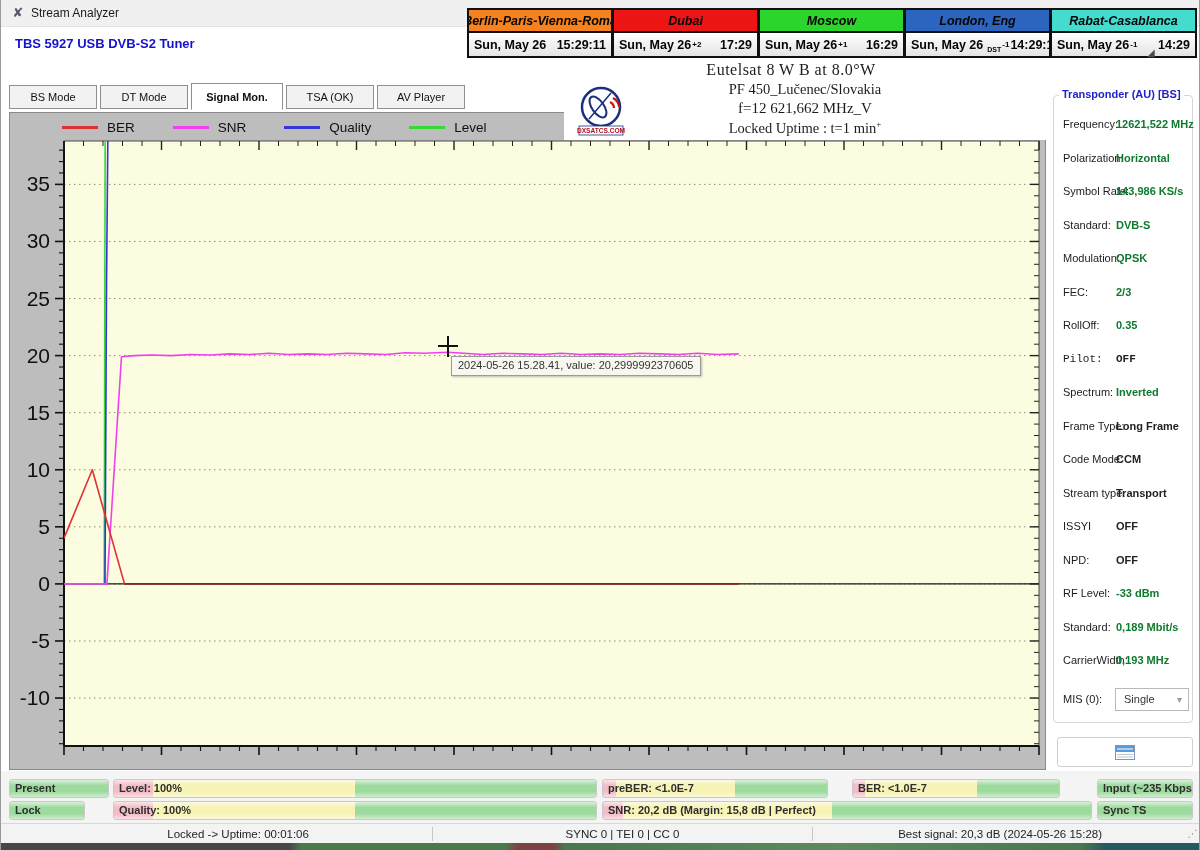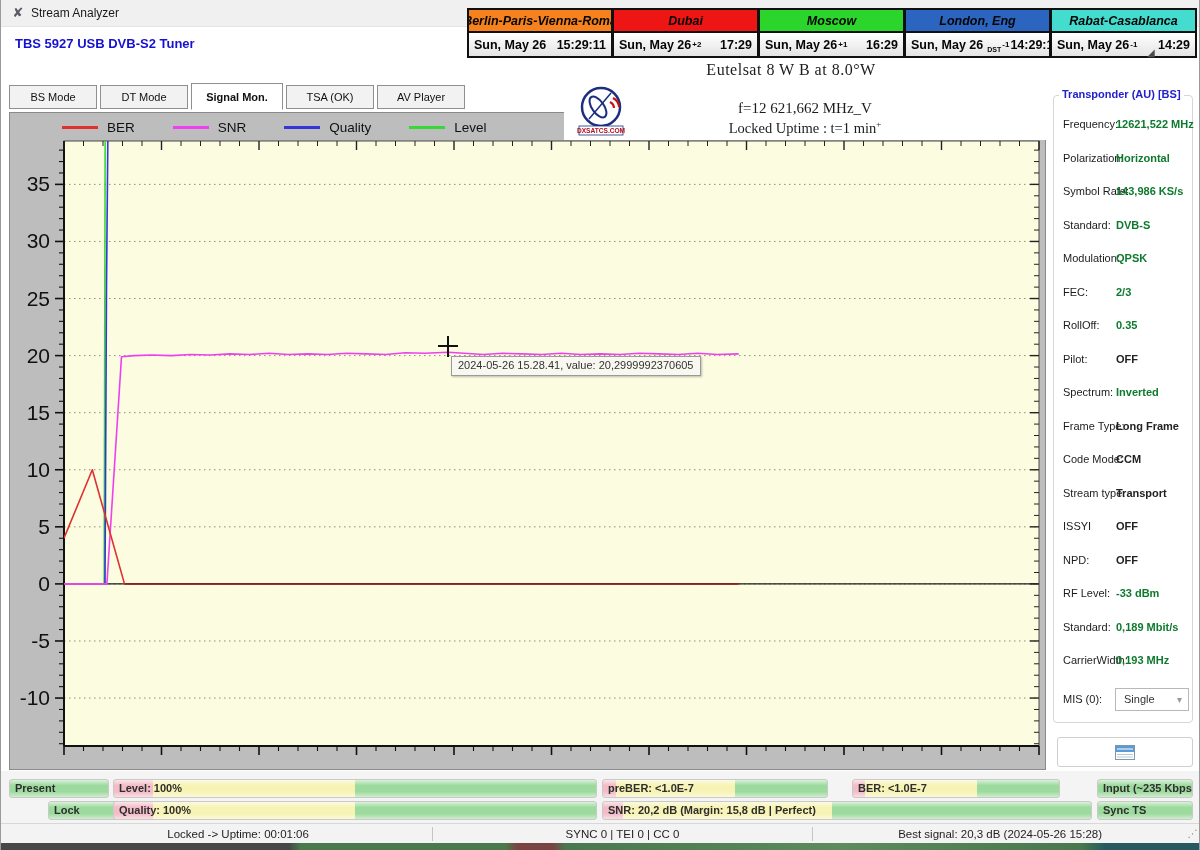--- a/index.html
+++ b/index.html
@@ -156,20 +156,21 @@
     <svg class="abs" id="logo" viewBox="0 0 52 51">
       <rect x="0" y="0" width="52" height="51" fill="#ffffff"></rect>
       <circle cx="26" cy="22" r="19" fill="#ffffff" stroke="#1b2f7e" stroke-width="2.5"></circle>
       <ellipse cx="23" cy="22" rx="6" ry="12" fill="none" stroke="#1b2f7e" stroke-width="2" transform="rotate(-35 23 22)"></ellipse>
       <line x1="14" y1="34" x2="36" y2="8" stroke="#1b2f7e" stroke-width="1.5"></line>
       <path d="M35 17 a7 7 0 0 1 4 6" fill="none" stroke="#cc1111" stroke-width="2.2"></path>
       <path d="M38 13 a11 11 0 0 1 6 9" fill="none" stroke="#cc1111" stroke-width="2.2"></path>
       <rect x="4" y="41" width="44" height="9" fill="#ffffff" stroke="#1b2f7e" stroke-width="0.8"></rect>
       <text x="26" y="48" text-anchor="middle" font-size="6.6" font-weight="bold" fill="#b01020" font-family="Liberation Sans, sans-serif">DXSATCS.COM</text>
     </svg>
+    <div class="cline" id="c1">PF 450_Lučenec/Slovakia</div>
     <div class="cline" id="c2">f=12 621,662 MHz_V</div>
     <div class="cline" id="c3"><span>Locked Uptime : t=1 min</span><sup>+</sup></div>
   </div>
 
   <div class="abs" id="tabs">
       <div class="tab">BS Mode</div>
       <div class="tab">DT Mode</div>
       <div class="tab active">Signal Mon.</div>
       <div class="tab">TSA (OK)</div>
       <div class="tab">AV Player</div>
@@ -463,21 +464,21 @@
       <line x1="2" y1="12" x2="18" y2="12" stroke="#b9c6d2" stroke-width="1"></line>
     </svg>
   </div>
 
   <div class="abs" id="bars-bg"></div>
   <div class="bar" style="left:8px;top:779px;width:100px;--p1:0%;--p2:0%;"><span>Present</span></div>
   <div class="bar" style="left:112px;top:779px;width:484px;--p1:8%;--p2:50%;"><span>Level: 100%</span></div>
   <div class="bar" style="left:601px;top:779px;width:226px;--p1:6%;--p2:59%;"><span>preBER: &lt;1.0E-7</span></div>
   <div class="bar" style="left:851px;top:779px;width:208px;--p1:6%;--p2:60%;"><span>BER: &lt;1.0E-7</span></div>
   <div class="bar" style="left:1096px;top:779px;width:96px;--p1:0%;--p2:0%;"><span>Input (~235 Kbps)</span></div>
-  <div class="bar" style="left:8px;top:801px;width:76px;margin-left:39px;--p1:0%;--p2:0%;"><span>Lock</span></div>
+  <div class="bar" style="left:8px;top:801px;width:76px;--p1:0%;--p2:0%;"><span>Lock</span></div>
   <div class="bar" style="left:112px;top:801px;width:484px;--p1:8%;--p2:50%;"><span>Quality: 100%</span></div>
   <div class="bar" style="left:601px;top:801px;width:490px;--p1:4%;--p2:47%;"><span>SNR: 20,2 dB (Margin: 15,8 dB | Perfect)</span></div>
   <div class="bar" style="left:1096px;top:801px;width:96px;--p1:0%;--p2:0%;"><span>Sync TS</span></div>
 
   <div class="abs" id="statusbar">
     <div class="sb-sec" style="width:402px">Locked -&gt; Uptime: 00:01:06</div>
     <div class="sb-sep"></div>
     <div class="sb-sec" style="width:392px">SYNC 0 | TEI 0 | CC 0</div>
     <div class="sb-sep"></div>
     <div class="sb-sec" style="width:388px">Best signal: 20,3 dB (2024-05-26 15:28)</div>
@@ -485,21 +486,21 @@
   </div>
 
   <div class="abs" id="taskbar-sliver"></div>
 <div class="tp-row" style="top: 118px;"><span class="tp-label">Frequency:</span><span class="tp-value" style="color: rgb(14, 122, 46);">12621,522 MHz</span></div>
     <div class="tp-row" style="top: 151.5px;"><span class="tp-label">Polarization:</span><span class="tp-value" style="color: rgb(14, 122, 46);">Horizontal</span></div>
     <div class="tp-row" style="top: 185px;"><span class="tp-label">Symbol Rate:</span><span class="tp-value" style="color: rgb(14, 122, 46); text-align: center;">143,986 KS/s</span></div>
     <div class="tp-row" style="top: 218.5px;"><span class="tp-label">Standard:</span><span class="tp-value" style="color: rgb(14, 122, 46);">DVB-S</span></div>
     <div class="tp-row" style="top: 252px;"><span class="tp-label">Modulation:</span><span class="tp-value" style="color: rgb(14, 122, 46);">QPSK</span></div>
     <div class="tp-row" style="top: 285.5px;"><span class="tp-label">FEC:</span><span class="tp-value" style="color: rgb(14, 122, 46);">2/3</span></div>
     <div class="tp-row" style="top: 319px;"><span class="tp-label">RollOff:</span><span class="tp-value" style="color: rgb(14, 122, 46);">0.35</span></div>
-    <div class="tp-row" style="top: 352.5px;"><span class="tp-label">Pilot:</span><span class="tp-value" style="color: rgb(34, 34, 34);">OFF</span></div>
+    <div class="tp-row" style="top: 352.5px; font-family: Liberation Mono, monospace;"><span class="tp-label">Pilot:</span><span class="tp-value" style="color: rgb(34, 34, 34);">OFF</span></div>
     <div class="tp-row" style="top: 386px;"><span class="tp-label">Spectrum:</span><span class="tp-value" style="color: rgb(14, 122, 46);">Inverted</span></div>
     <div class="tp-row" style="top: 419.5px;"><span class="tp-label">Frame Type:</span><span class="tp-value" style="color: rgb(34, 34, 34);">Long Frame</span></div>
     <div class="tp-row" style="top: 453px;"><span class="tp-label">Code Mode:</span><span class="tp-value" style="color: rgb(34, 34, 34);">CCM</span></div>
     <div class="tp-row" style="top: 486.5px;"><span class="tp-label">Stream type:</span><span class="tp-value" style="color: rgb(34, 34, 34);">Transport</span></div>
     <div class="tp-row" style="top: 520px;"><span class="tp-label">ISSYI</span><span class="tp-value" style="color: rgb(34, 34, 34);">OFF</span></div>
     <div class="tp-row" style="top: 553.5px;"><span class="tp-label">NPD:</span><span class="tp-value" style="color: rgb(34, 34, 34);">OFF</span></div>
     <div class="tp-row" style="top: 587px;"><span class="tp-label">RF Level:</span><span class="tp-value" style="color: rgb(14, 122, 46);">-33 dBm</span></div>
     <div class="tp-row" style="top: 620.5px;"><span class="tp-label">Standard:</span><span class="tp-value" style="color: rgb(14, 122, 46);">0,189 Mbit/s</span></div>
     <div class="tp-row" style="top: 654px;"><span class="tp-label">CarrierWidth:</span><span class="tp-value" style="color: rgb(14, 122, 46);">0,193 MHz</span></div>
   </div>

